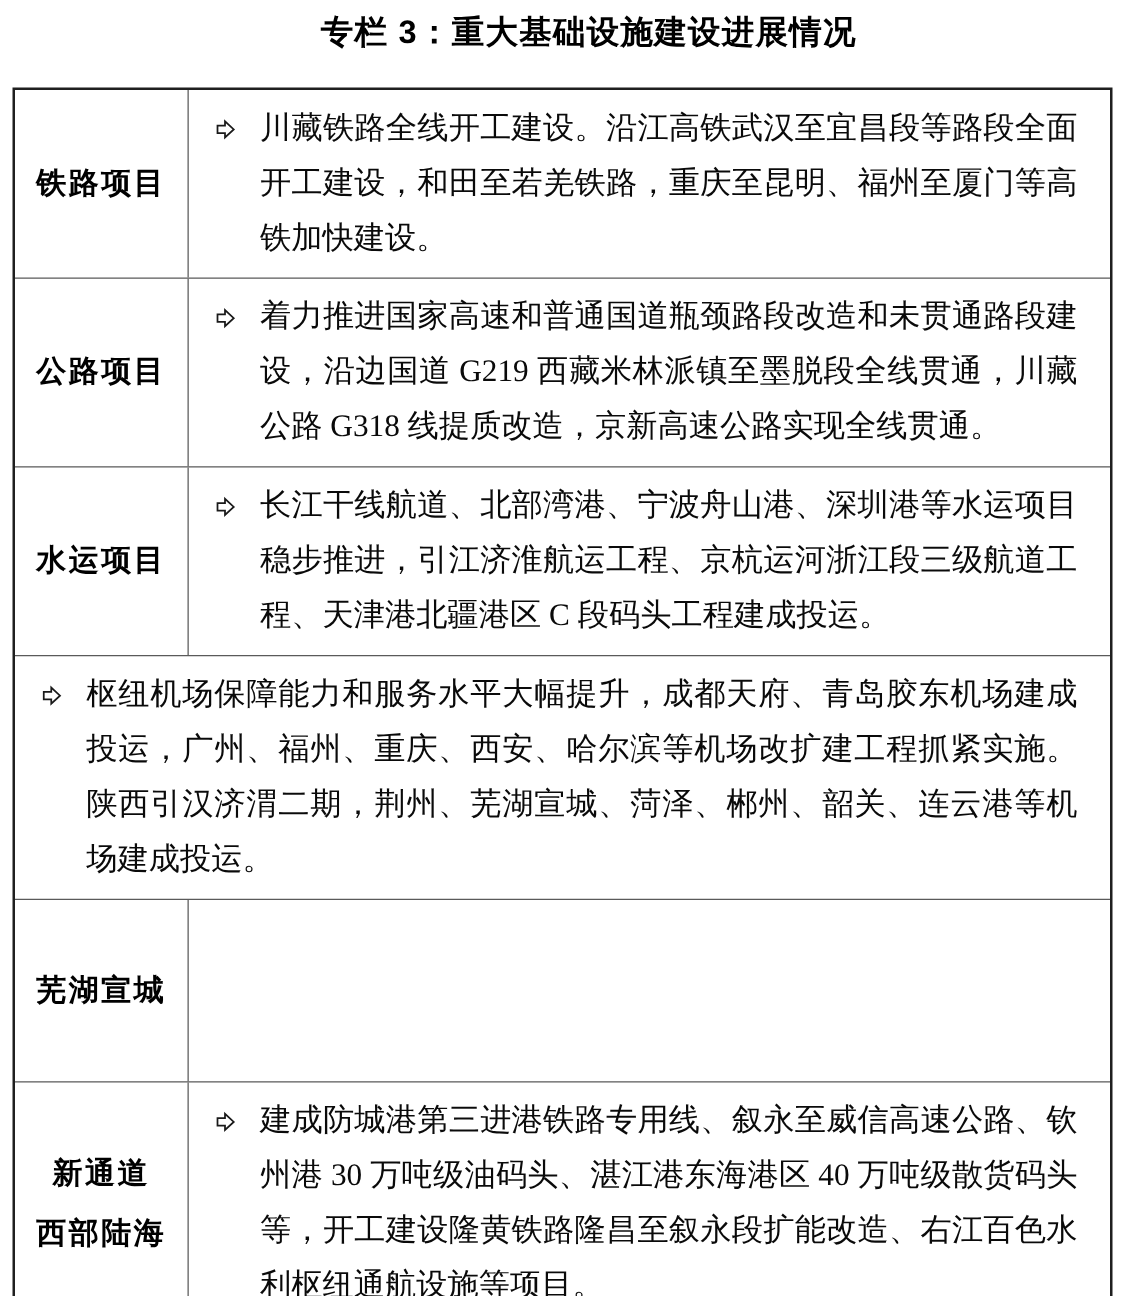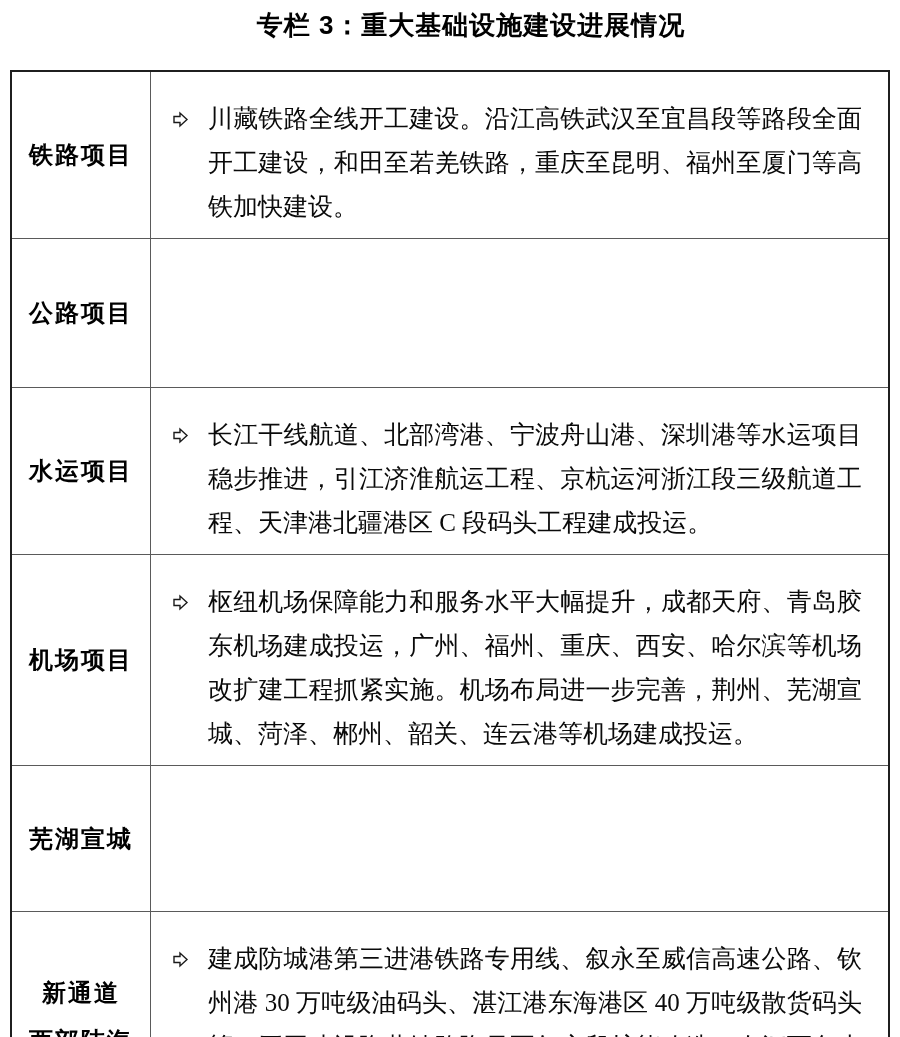--- a/index.html
+++ b/index.html
@@ -70,21 +70,20 @@
     color: #000000;
     text-align: right;
   }
   .content-cell {
     position: relative;
     flex: 1;
     box-sizing: border-box;
     padding: 9px 26px 9px 20px;
     display: flex;
     align-items: center;
-    margin-top: 16px;
   }
   .bullet {
     position: absolute;
     left: 20px;
     top: 22px;
     width: 19px;
     height: 19px;
   }
   .content-text {
     margin-left: 37px;
@@ -116,45 +115,47 @@
           </svg>
         <div class="content-text">川藏铁路全线开工建设。沿江高铁武汉至宜昌段等路段全面开工建设，和田至若羌铁路，重庆至昆明、福州至厦门等高铁加快建设。</div>
       </div>
     </div>
 
     <div class="row">
       <div class="label-cell">
         <div>公路项目</div>
         <div></div>
       </div>
+      <div class="content-cell">
+        <svg class="bullet" viewBox="0 0 19 19">
+            <path d="M3 6.5 H9 V3 L16 9.5 L9 16 V12.5 H3 Z" fill="#ffffff" stroke="#1a1a1a" stroke-width="1.4" stroke-linejoin="miter"></path>
+          </svg>
+        <div class="content-text">着力推进国家高速和普通国道瓶颈路段改造和未贯通路段建设，沿边国道 G219 西藏米林派镇至墨脱段全线贯通，川藏公路 G318 线提质改造，京新高速公路实现全线贯通。</div>
+      </div>
     </div>
 
     <div class="row">
       <div class="label-cell">
         <div>水运项目</div>
         <div></div>
       </div>
       <div class="content-cell">
         <svg class="bullet" viewBox="0 0 19 19">
             <path d="M3 6.5 H9 V3 L16 9.5 L9 16 V12.5 H3 Z" fill="#ffffff" stroke="#1a1a1a" stroke-width="1.4" stroke-linejoin="miter"></path>
           </svg>
         <div class="content-text">长江干线航道、北部湾港、宁波舟山港、深圳港等水运项目稳步推进，引江济淮航运工程、京杭运河浙江段三级航道工程、天津港北疆港区 C 段码头工程建成投运。</div>
       </div>
     </div>
 
     <div class="row">
-      <div class="label-cell">
-        <div>机场项目</div>
-        <div></div>
-      </div>
       <div class="content-cell">
         <svg class="bullet" viewBox="0 0 19 19">
             <path d="M3 6.5 H9 V3 L16 9.5 L9 16 V12.5 H3 Z" fill="#ffffff" stroke="#1a1a1a" stroke-width="1.4" stroke-linejoin="miter"></path>
           </svg>
-        <div class="content-text">枢纽机场保障能力和服务水平大幅提升，成都天府、青岛胶东机场建成投运，广州、福州、重庆、西安、哈尔滨等机场改扩建工程抓紧实施。机场布局进一步完善，荆州、芜湖宣城、菏泽、郴州、韶关、连云港等机场建成投运。</div>
+        <div class="content-text">枢纽机场保障能力和服务水平大幅提升，成都天府、青岛胶东机场建成投运，广州、福州、重庆、西安、哈尔滨等机场改扩建工程抓紧实施。陕西引汉济渭二期，荆州、芜湖宣城、菏泽、郴州、韶关、连云港等机场建成投运。</div>
       </div>
     </div>
 
     <div class="row">
       <div class="label-cell">
         <div>芜湖宣城</div>
         <div></div>
       </div>
     </div>
 

